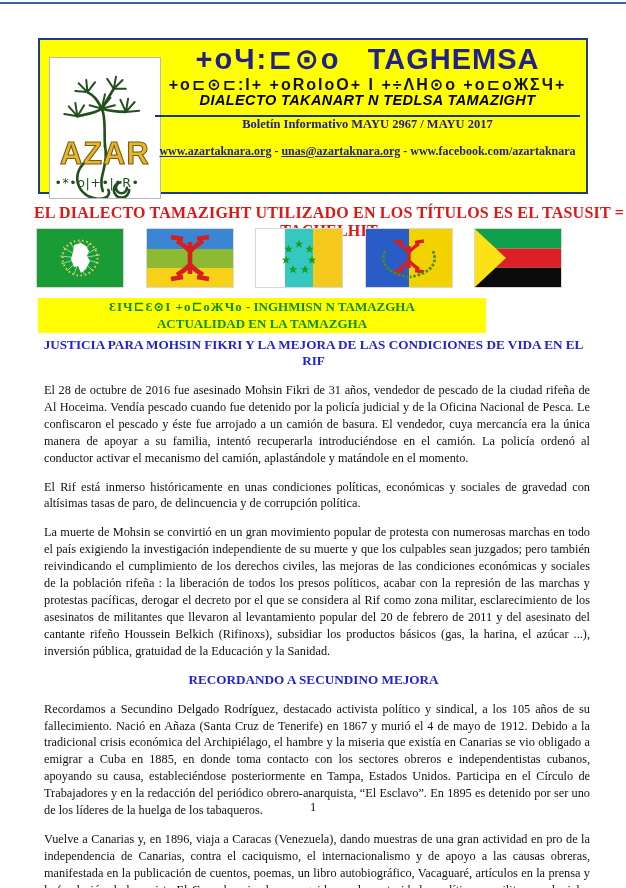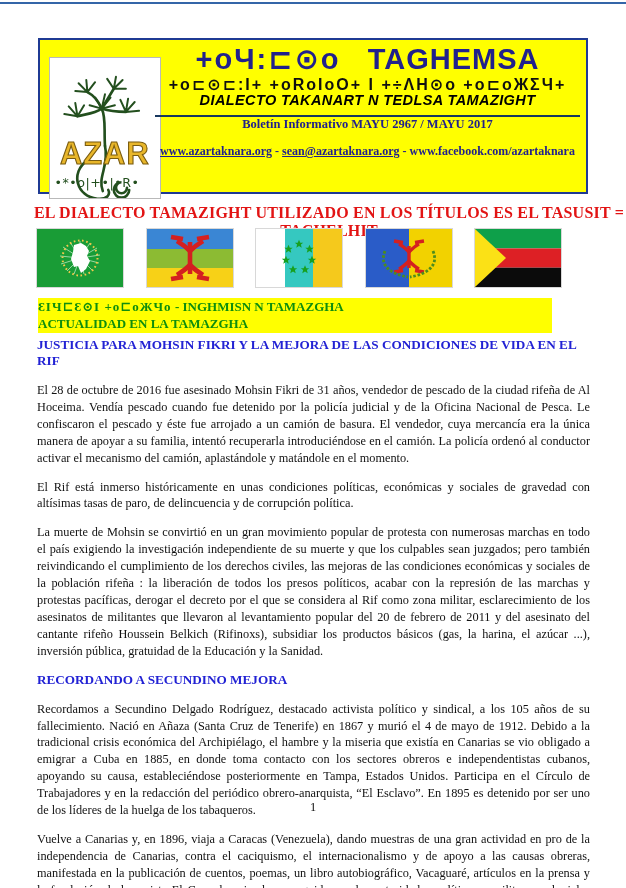--- a/index.html
+++ b/index.html
@@ -37,31 +37,31 @@
   .notice { position:absolute; top:204px; left:16px; width:100%; text-align:center;
     color:#E21414; font-weight:bold; font-size:16px; letter-spacing:0.2px; }
 
   
   .flags { position:absolute; top:229px; left:37px; width:524px;
     display:flex; justify-content:space-between; }
   .flag { width:86px; height:58px; position:relative; box-shadow:0 0 0 1px #d8d8d8; background:#fff; }
   .flag svg { display:block; width:86px; height:58px; }
 
   
-  .band { position:absolute; top:298px; left:38px; width:514px; background:#FFFF00;
-    font-weight:bold; color:#0E8E0E; font-size:13px; line-height:16.5px;
+  .band { position:absolute; top:298px; left:38px; width:448px; background:#FFFF00;
+    text-align:center; font-weight:bold; color:#0E8E0E; font-size:13px; line-height:16.5px;
     padding:1px 0; }
   .band .tif { letter-spacing:1px; }
 
   
   .article { position:absolute; top:334px; left:37px; width:553px;
     text-align:justify; font-size:12.3px; line-height:16.9px; }
-  .article .headline { text-align:left; color:#2222D4; font-size:13.2px; font-weight:bold;
+  .article .headline { text-align:center; color:#2222D4; font-size:13.2px; font-weight:bold;
     line-height:16px; margin:3px 0 13px 0; }
-  .article p { margin:0 0 12px 0; }
+  .article p { margin:0 0 12px 7px; }
 
   .page-number { position:absolute; top:800px; left:0; width:100%;
     text-align:center; font-size:12.5px; color:#111; }
 </style>
 </head>
 <body>
 
 <div class="page">
   <div class="top-rule"></div>
 
@@ -105,21 +105,21 @@
       <div class="h-title">
         <span class="tif">+oЧ:⊏⊙o</span>
         <span>&nbsp;</span>
         <span>TAGHEMSA</span>
       </div>
       <div class="h-tif2">+o⊏⊙⊏:I+  +oRoIoO+  I  +÷ΛH⊙o  +o⊏oЖΣЧ+</div>
       <div class="h-tams">DIALECTO TAKANART N TEDLSA TAMAZIGHT</div>
       <div class="h-rule"></div>
       <div class="h-boletin">Boletín Informativo MAYU 2967 / MAYU 2017</div>
       <div class="h-links">
-        <span class="u">www.azartaknara.org</span><span> - </span><span class="u">sean@azartaknara.org</span><span> - </span><span>www.facebook.com/azartaknara</span>
+        <span class="u">www.azartaknara.org</span><span> - </span><span class="u">unas@azartaknara.org</span><span> - </span><span>www.facebook.com/azartaknara</span>
       </div>
     </div>
   </div>
 
   <div class="notice">EL DIALECTO TAMAZIGHT UTILIZADO EN LOS TÍTULOS ES EL TASUSIT = TACHELHIT</div>
 
   <div class="flags">
 
     <div class="flag">
       <svg viewBox="0 0 86 58">

